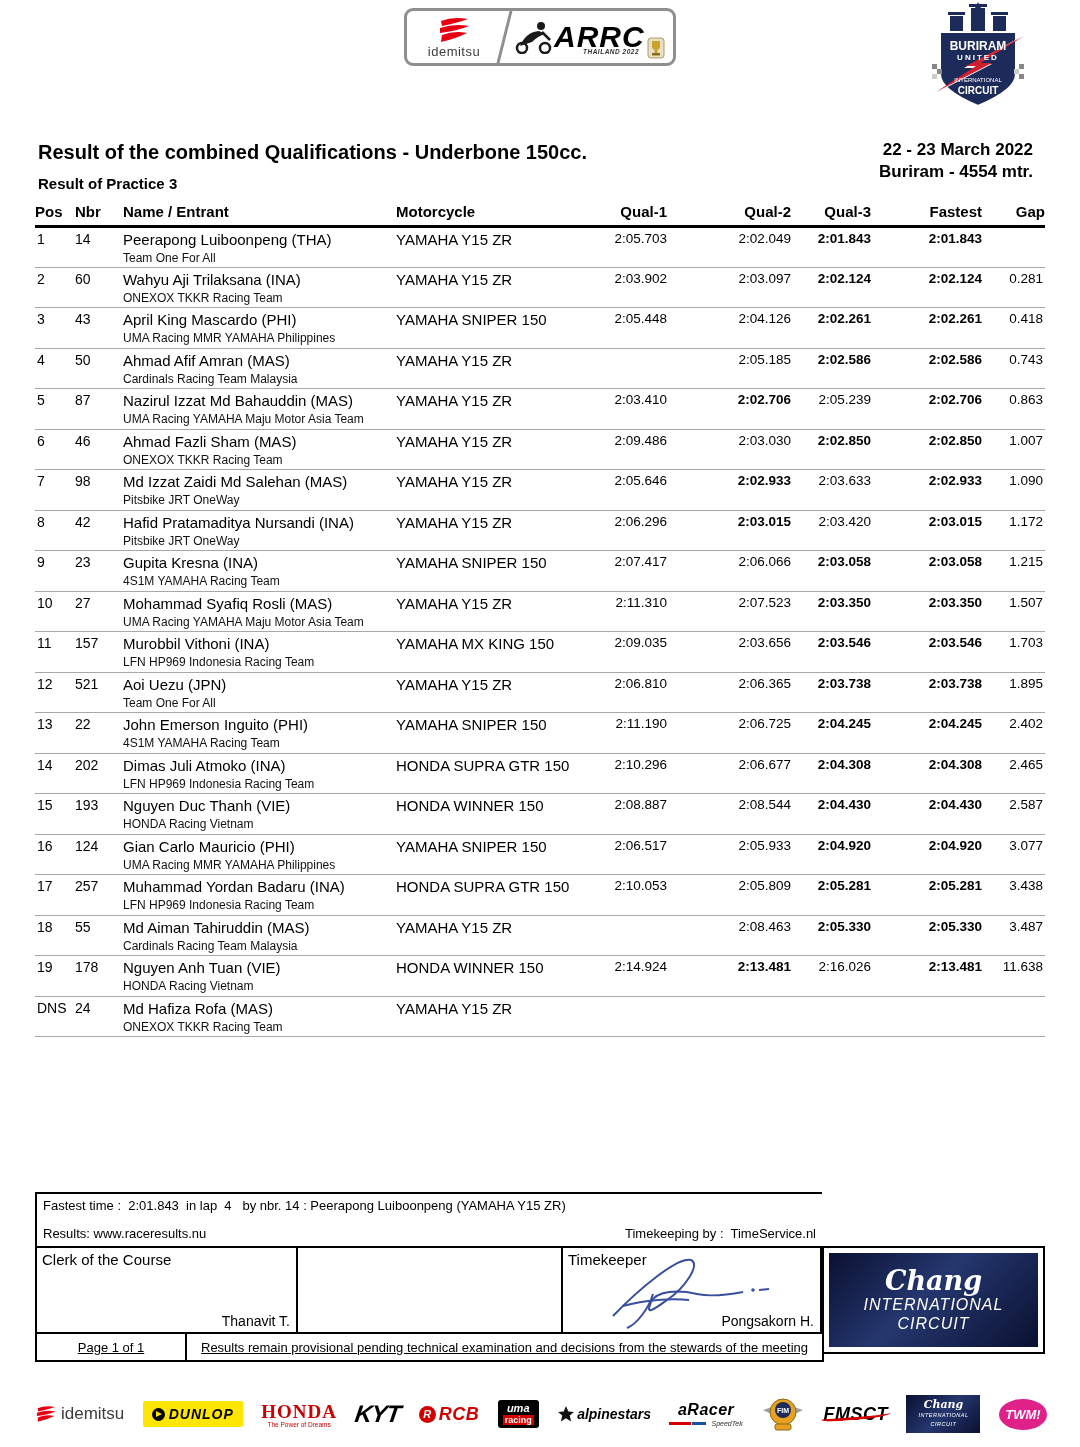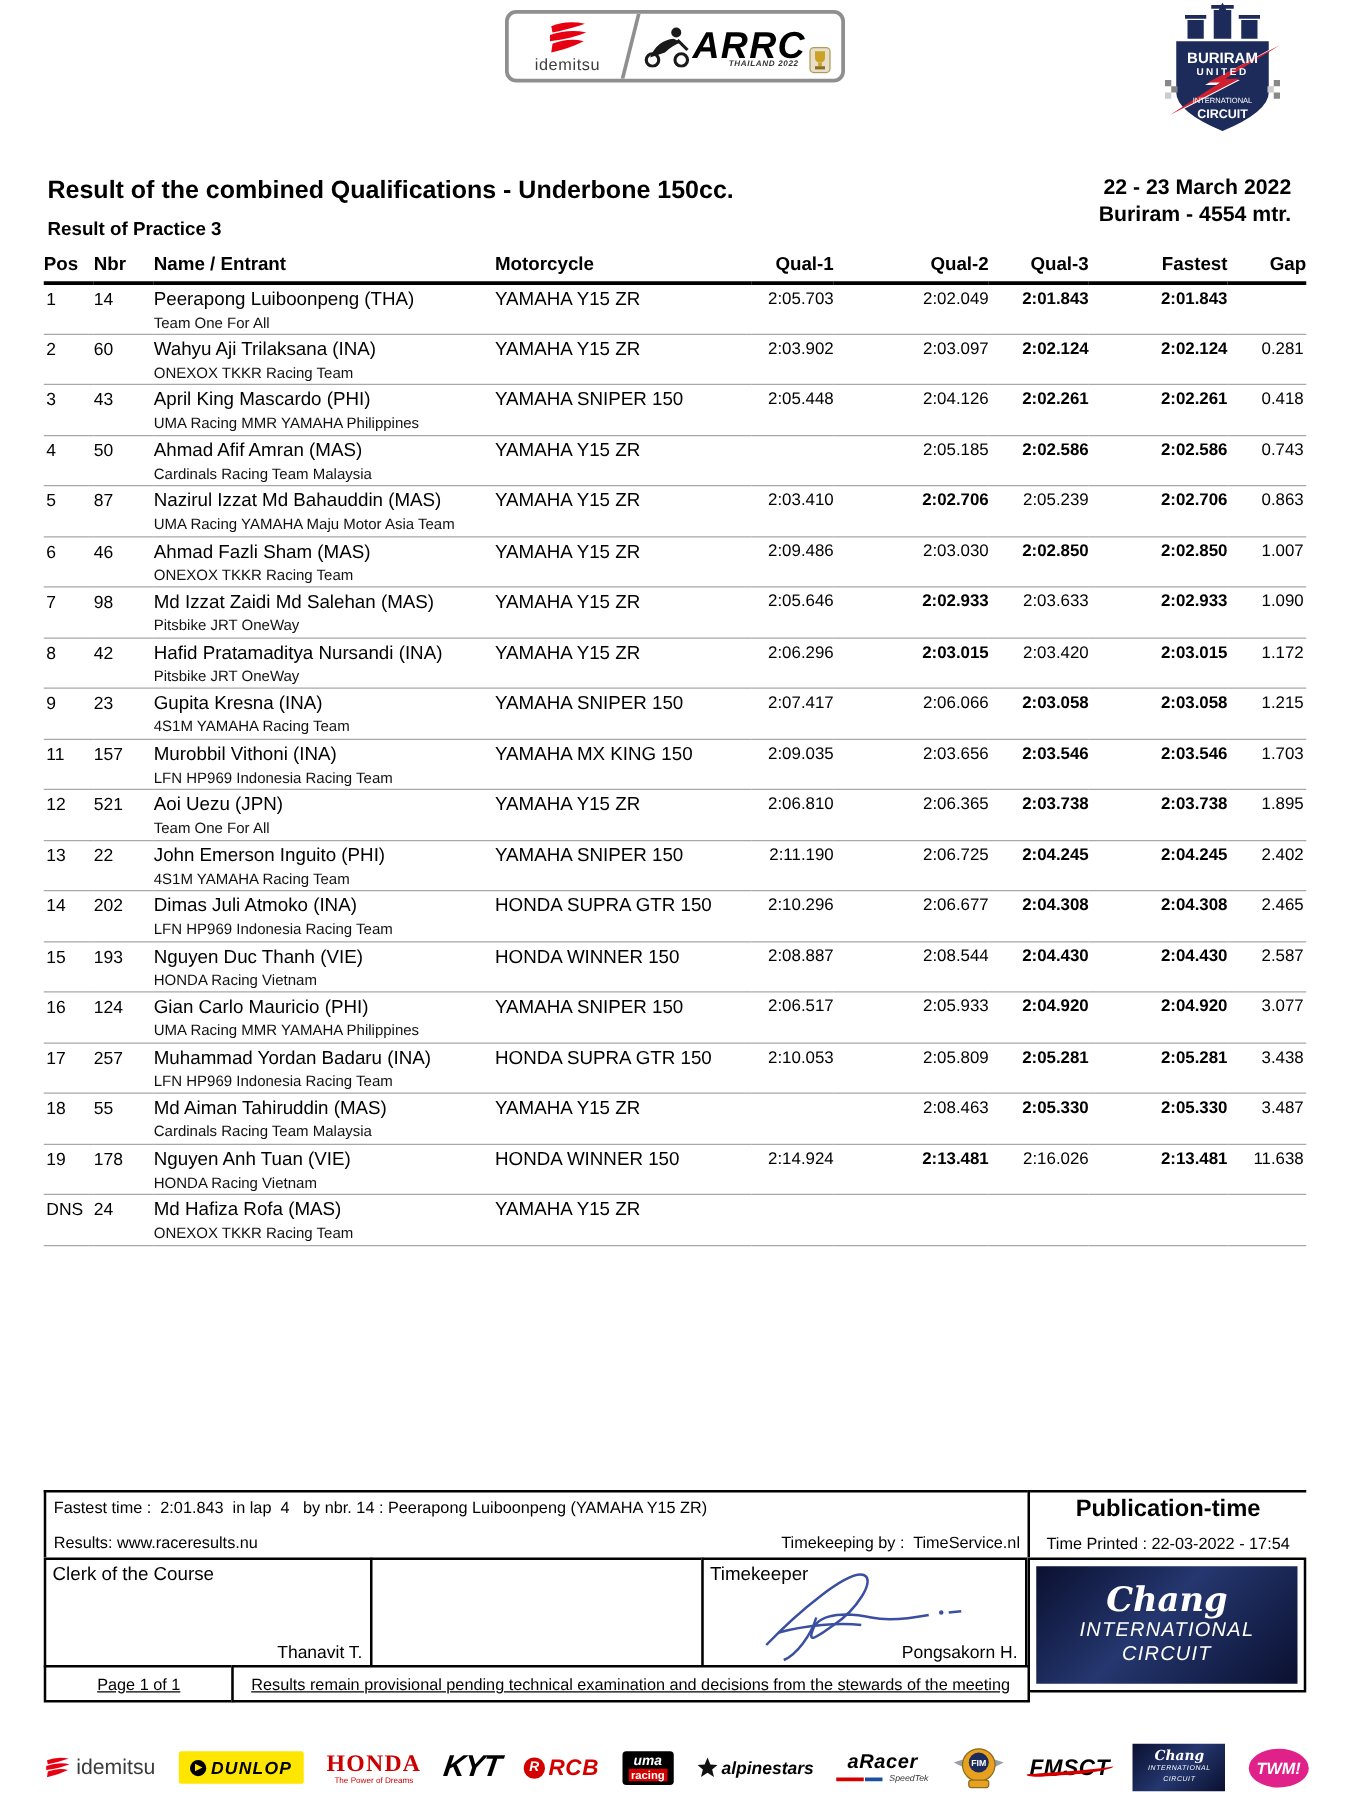--- a/index.html
+++ b/index.html
@@ -337,20 +337,34 @@
         <div class="team">4S1M YAMAHA Racing Team</div>
       </td>
       <td class="moto">YAMAHA SNIPER 150</td>
       <td class="num">2:07.417</td>
       <td class="num">2:06.066</td>
       <td class="num b">2:03.058</td>
       <td class="num fast">2:03.058</td>
       <td class="num gap">1.215</td>
     </tr>
 
+    <tr class="rrow">
+      <td class="pos">10</td>
+      <td class="nbr">27</td>
+      <td class="namecell">
+        <div class="rname">Mohammad Syafiq Rosli (MAS)</div>
+        <div class="team">UMA Racing YAMAHA Maju Motor Asia Team</div>
+      </td>
+      <td class="moto">YAMAHA Y15 ZR</td>
+      <td class="num">2:11.310</td>
+      <td class="num">2:07.523</td>
+      <td class="num b">2:03.350</td>
+      <td class="num fast">2:03.350</td>
+      <td class="num gap">1.507</td>
+    </tr>
 
     <tr class="rrow">
       <td class="pos">11</td>
       <td class="nbr">157</td>
       <td class="namecell">
         <div class="rname">Murobbil Vithoni (INA)</div>
         <div class="team">LFN HP969 Indonesia Racing Team</div>
       </td>
       <td class="moto">YAMAHA MX KING 150</td>
       <td class="num">2:09.035</td>
@@ -494,24 +508,20 @@
       <td class="num fast"></td>
       <td class="num gap"></td>
     </tr>
   </tbody>
   </table>
 
   <div class="f-infobox">
     <div class="f-fastline">Fastest time :  2:01.843  in lap  4   by nbr. 14 : Peerapong Luiboonpeng (YAMAHA Y15 ZR)</div>
     <div class="f-results">Results: www.raceresults.nu</div>
     <div class="f-timekeeping">Timekeeping by :  TimeService.nl</div>
-  </div>
-  <div class="f-pubbox">
-    <div class="f-pubtitle">Publication-time</div>
-    <div class="f-printed">Time Printed : 22-03-2022 - 17:54</div>
   </div>
 
   <div class="sigrow">
     <div class="sigcell" style="width:263px">
       <div class="sig-label">Clerk of the Course</div>
       <div class="sig-name">Thanavit T.</div>
     </div>
     <div class="sigcell" style="width:267px"></div>
     <div class="sigcell" style="width:261px">
       <div class="sig-label">Timekeeper</div>

